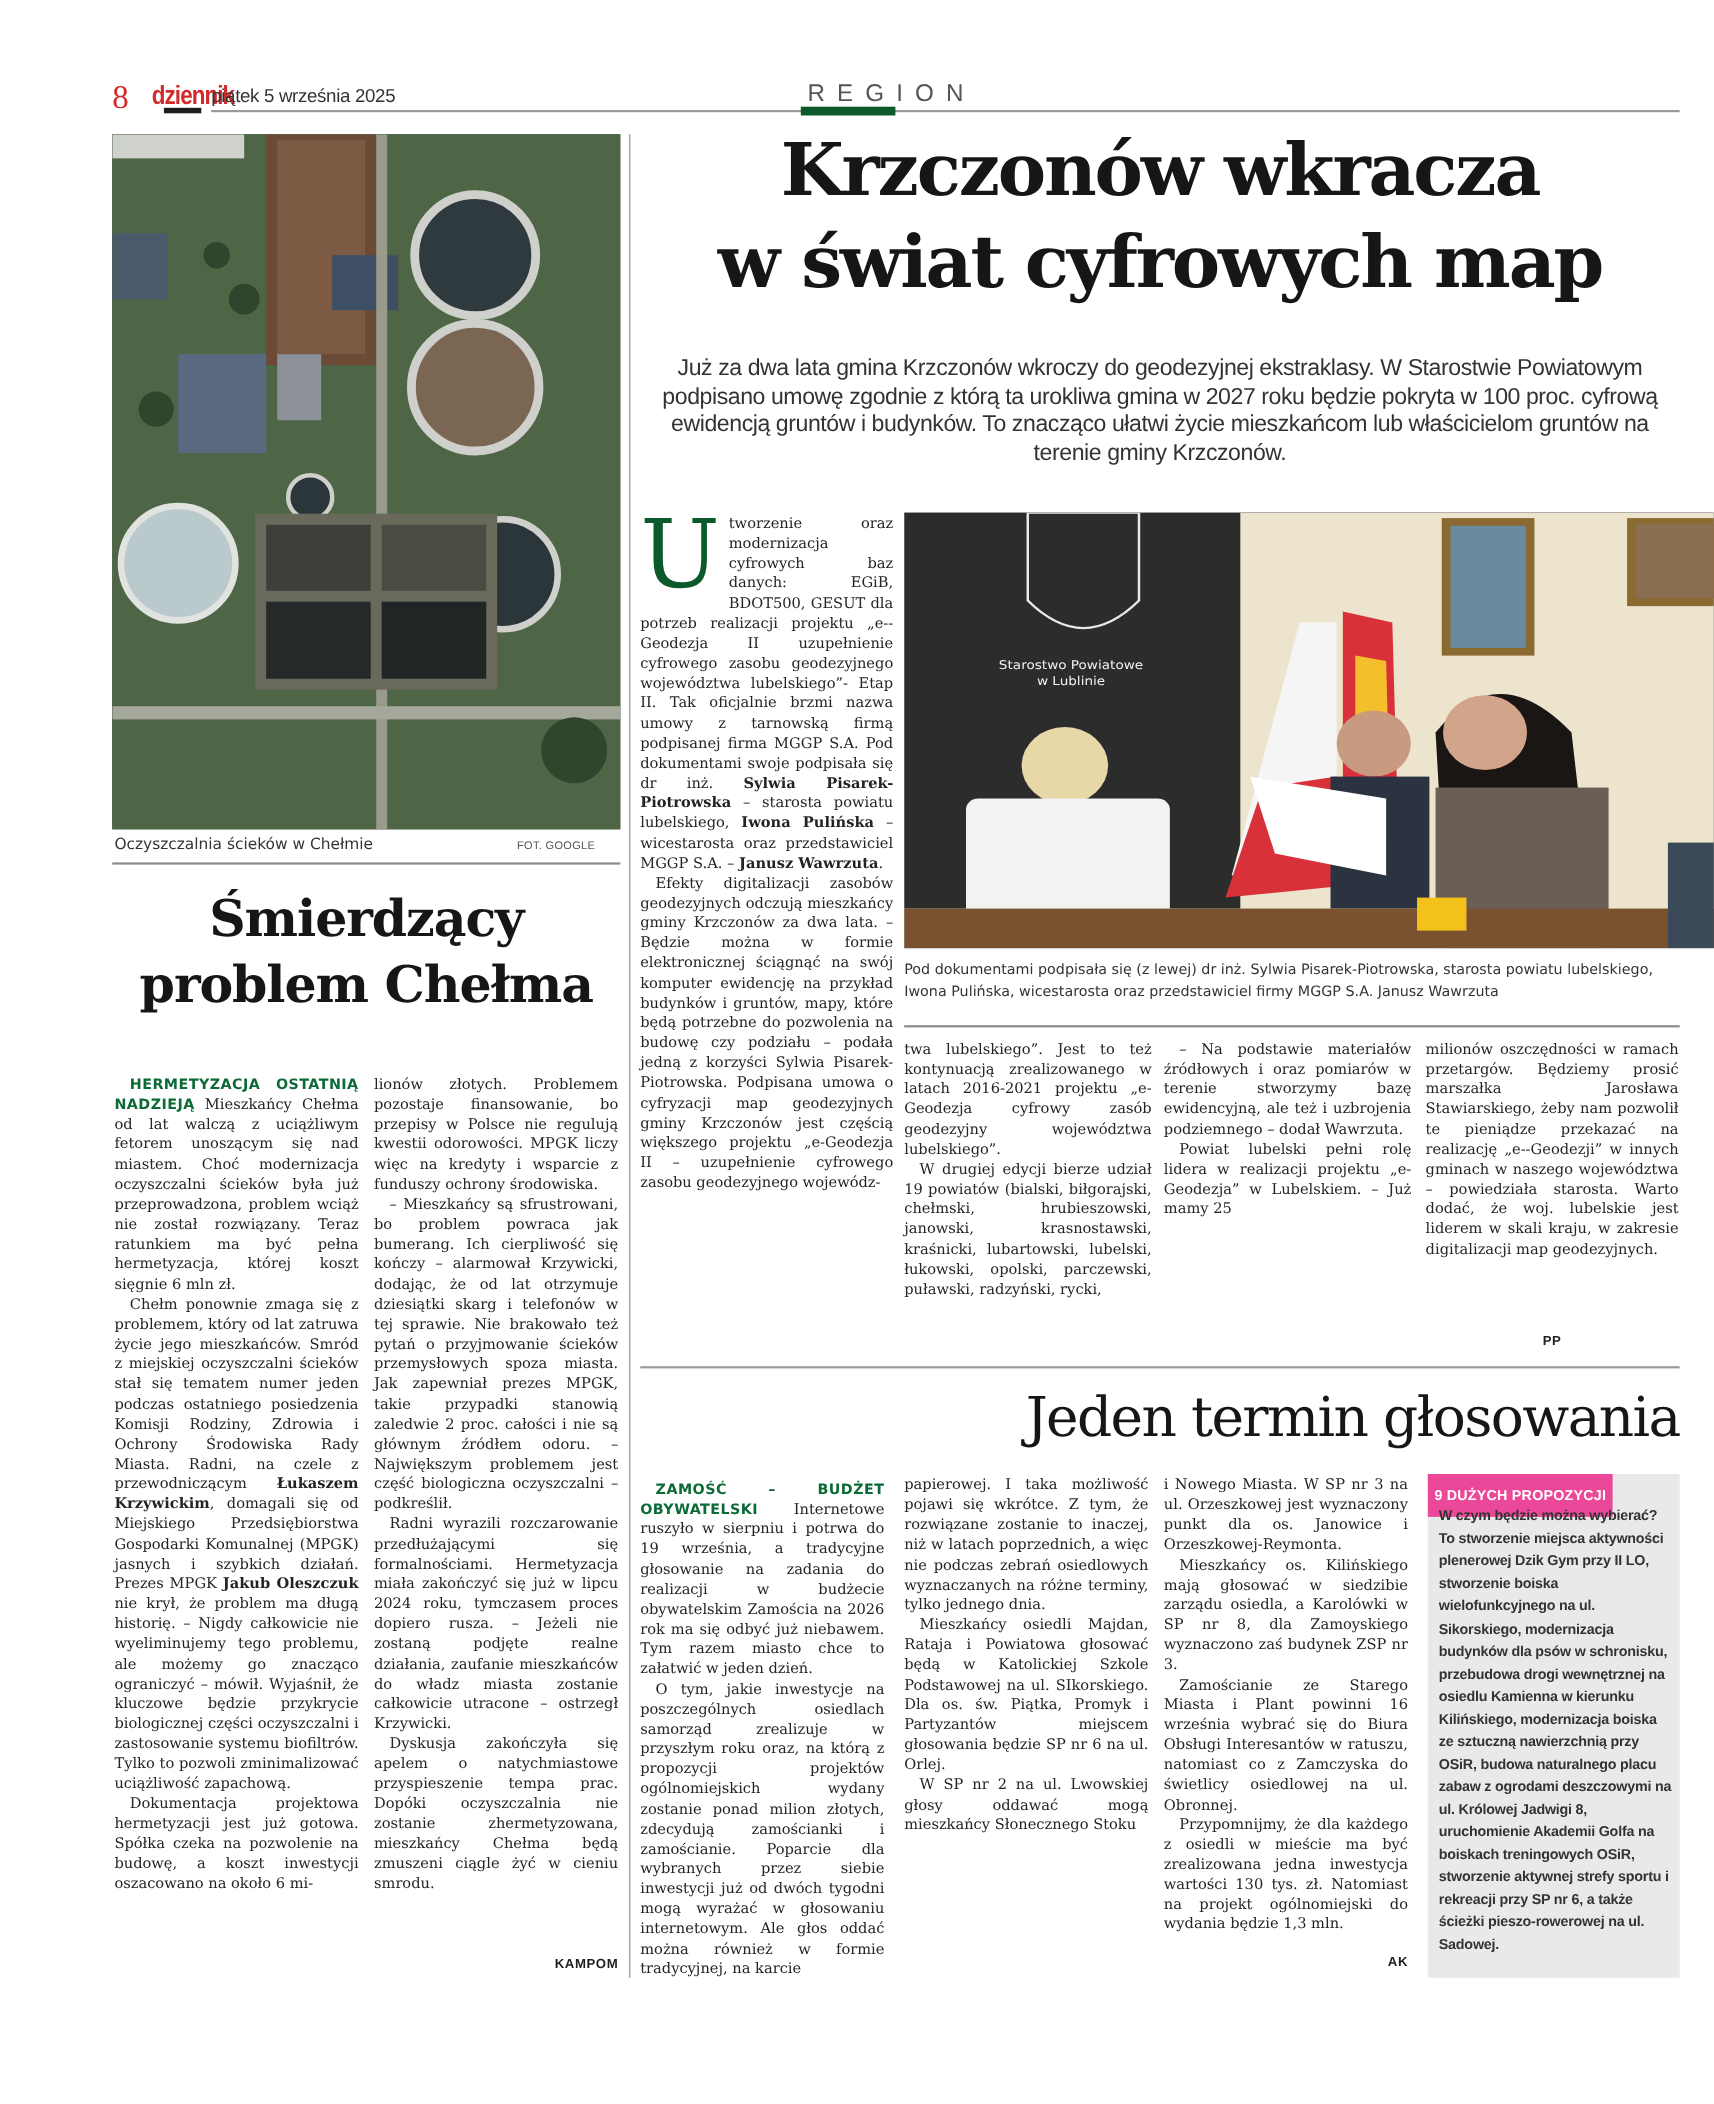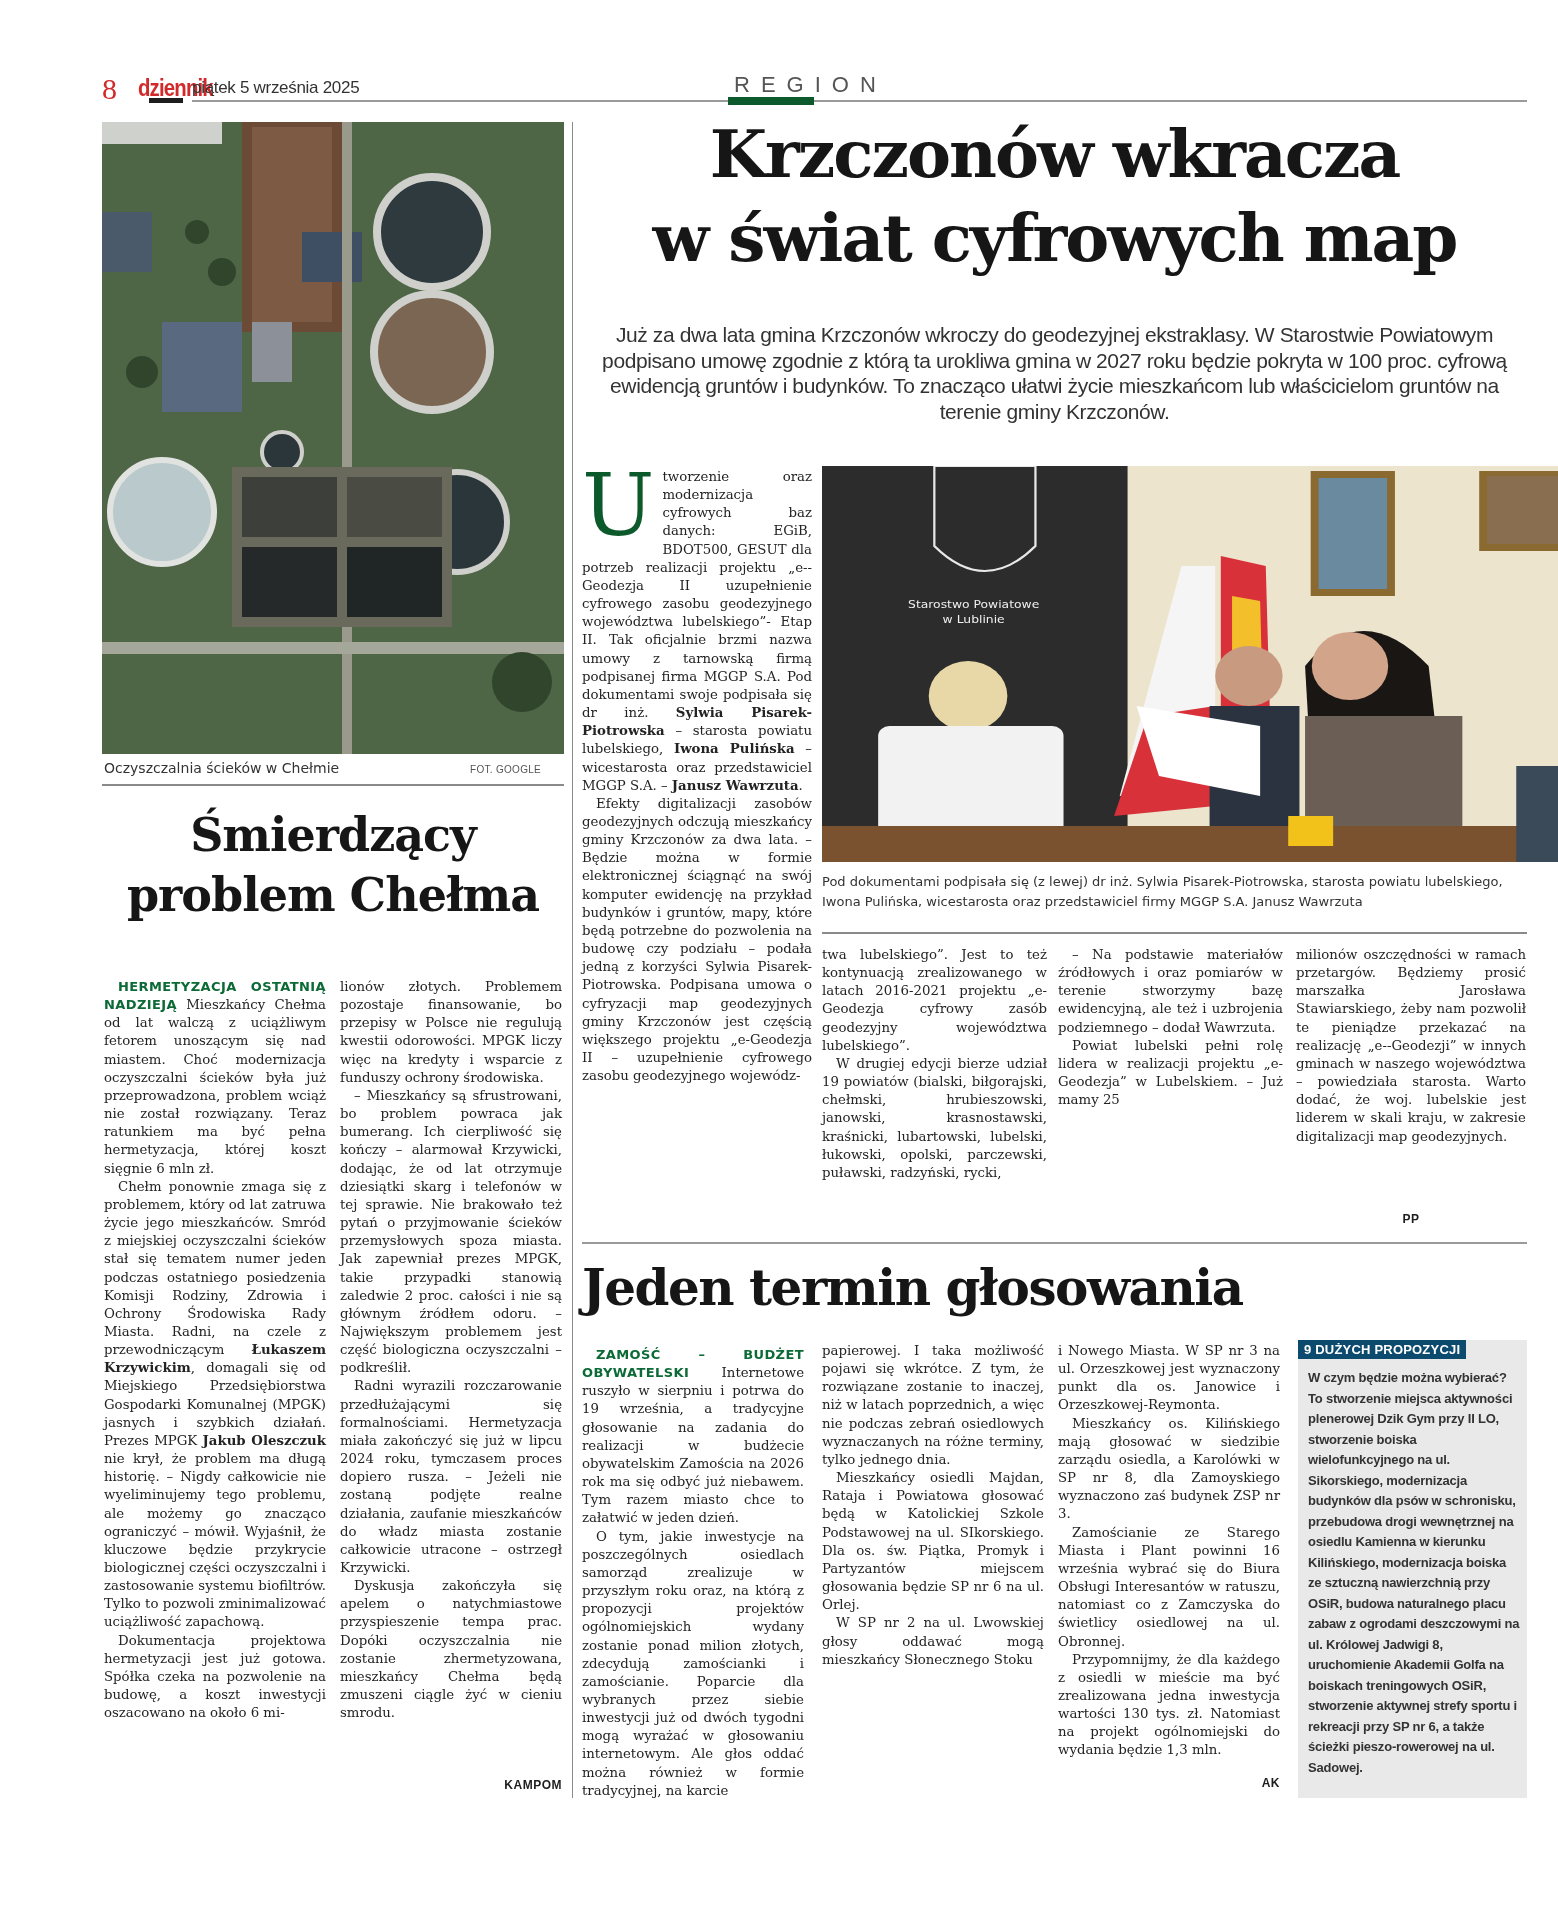--- a/index.html
+++ b/index.html
@@ -40,24 +40,24 @@
 
   .dropcap { float: left; font-family: "DejaVu Serif", serif; font-size: 86px; line-height: 70px; color: #0c5a2c; margin: 2px 8px 0 0; height: 74px; }
 
   .sign-photo { left: 822px; top: 466px; width: 792px; height: 396px; overflow: hidden; background: #2a2a2a; }
   .sign-photo svg { width: 100%; height: 100%; display: block; }
   .sign-caption { left: 822px; top: 872px; width: 705px; font-family: "DejaVu Sans", sans-serif; font-size: 13px; line-height: 19.5px; color: #333; }
   .sign-line { left: 822px; top: 932px; width: 705px; height: 2px; background: #8a8a8a; }
 
   .hrule2 { left: 582px; top: 1242px; width: 945px; height: 2px; background: #9a9a9a; }
 
-  .head2 { left: 582px; top: 1252px; width: 945px; text-align: left; font-family: "DejaVu Serif", serif; font-weight: bold; font-size: 50px; line-height: 72px; color: #161616; letter-spacing: -1.5px; }
+  .head2 { left: 582px; top: 1252px; width: 945px; text-align: right; font-family: "DejaVu Serif", serif; font-weight: normal; font-size: 50px; line-height: 72px; color: #161616; letter-spacing: -1.5px; }
 
   .box { left: 1298px; top: 1340px; width: 229px; height: 458px; background: #e9e9e9; }
-  .box-title { left: 1298px; top: 1340px; background: #0c4a6e; color: #fff; font-family: "Liberation Sans", sans-serif; font-weight: bold; font-size: 13px; padding: 2px 6px; letter-spacing: 0.2px; }
+  .box-title { left: 1298px; top: 1340px; background: #ec4899; color: #fff; font-family: "Liberation Sans", sans-serif; font-weight: bold; font-size: 13px; padding: 12px 6px; letter-spacing: 0.2px; }
   .box-text { left: 1308px; top: 1368px; width: 212px; font-family: "Liberation Sans", sans-serif; font-weight: bold; font-size: 13px; line-height: 20.5px; color: #333; letter-spacing: -0.2px; }
 </style>
 </head>
 <body>
 
 <div class="abs page-num">8</div>
 <div class="abs logo">dziennik</div>
 <div class="abs logo-sub"></div>
 <div class="abs date">piątek 5 września 2025</div>
 <div class="abs hdr-line"></div>

